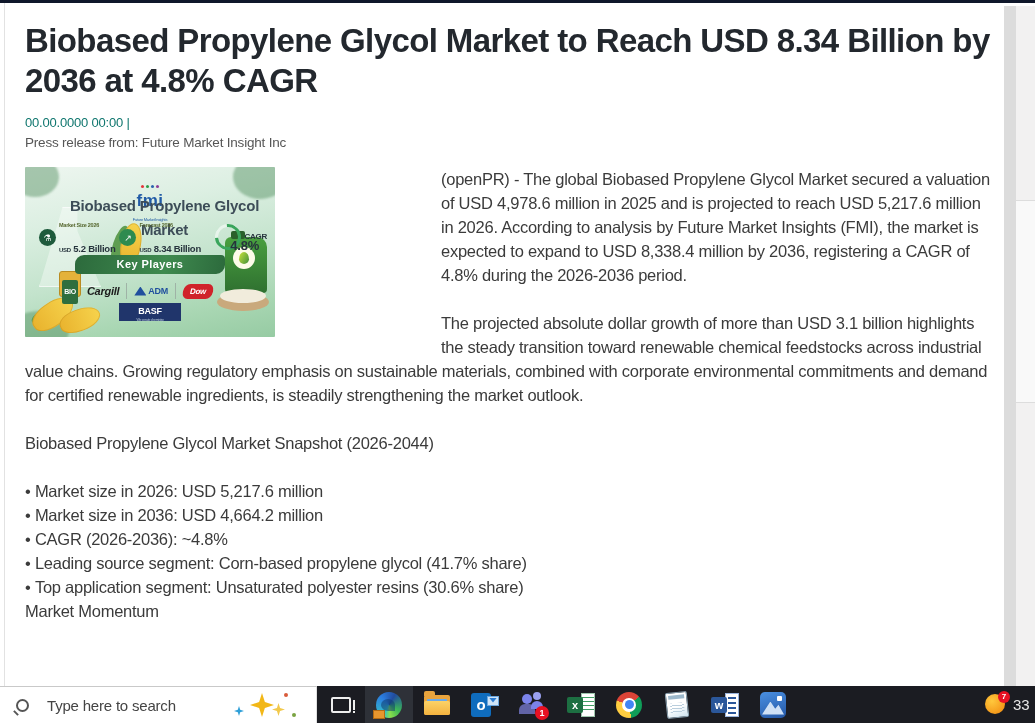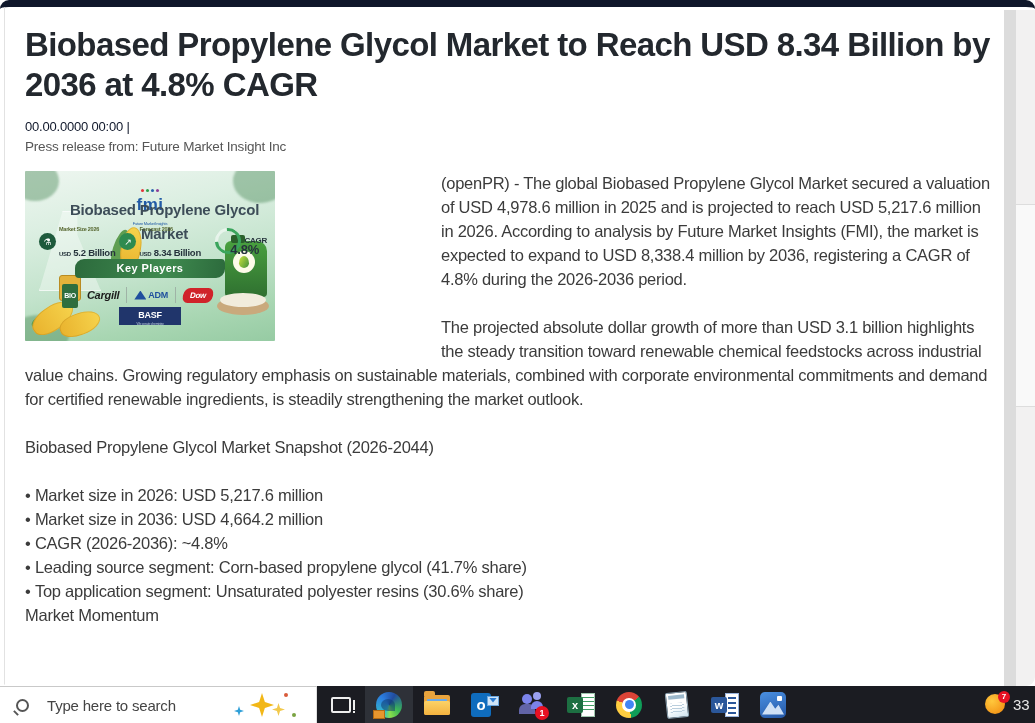--- a/index.html
+++ b/index.html
@@ -1,29 +1,29 @@
 <!DOCTYPE html>
 <html><head>
 <meta charset="utf-8">
 <style>
   * { margin:0; padding:0; box-sizing:border-box; }
   html,body { width:1035px; height:723px; overflow:hidden; }
   body { font-family:"Liberation Sans", sans-serif; background:#fff; position:relative; }
 
   
-  .page { position:absolute; top:0; left:0; width:1035px; height:686px; background:#fff; border-top:7px solid #0f172a; overflow:hidden;border-radius:9px; }
+  .page { position:absolute; top:0; left:0; width:1035px; height:686px; background:#fff; border-top:3px solid #0f172a; overflow:hidden; }
   .left-rule { position:absolute; top:0; left:4px; width:1px; height:686px; background:#e2e2e2; }
   .scroll-gutter { position:absolute; top:3px; right:19px; width:12px; height:683px; background:#dcdcdc; }
   .scroll-track { position:absolute; top:3px; right:0; width:19px; height:683px; background:#f2f1f1; }
   .scroll-thumb { position:absolute; top:197px; right:0; width:19px; height:203px; background:#f9f9f9; border-top:1px solid #ddd; border-bottom:1px solid #ddd; }
 
   
   .article { position:absolute; top:18px; left:25px; width:965px; color:#3a3a3a; }
   h1.title { font-size:33px; line-height:40px; font-weight:bold; color:#23282e; letter-spacing:-0.6px; }
-  .meta-date { margin-top:14px; font-size:13px; color:#0f172a; letter-spacing:-0.2px; }
+  .meta-date { margin-top:14px; font-size:13px; color:#0f766e; letter-spacing:-0.2px; }
   .meta-source { margin-top:5px; font-size:13.5px; color:#565656; letter-spacing:-0.2px; }
   .body-text { margin-top:17px; font-size:16.5px; line-height:24px; color:#3b3b3b; letter-spacing:-0.25px; }
   .float-img-wrap { float:left; width:416px; height:192px; }
   .body-text p { margin:0; }
   .body-text p + p { margin-top:24px; }
   .snapshot-heading, .momentum-heading { margin-top:24px; }
   .bullet-list { margin-top:24px; list-style:none; }
   .bullet-list li { line-height:24px; }
   .bullet-list li::before { content:"\2022\00a0"; }
 

